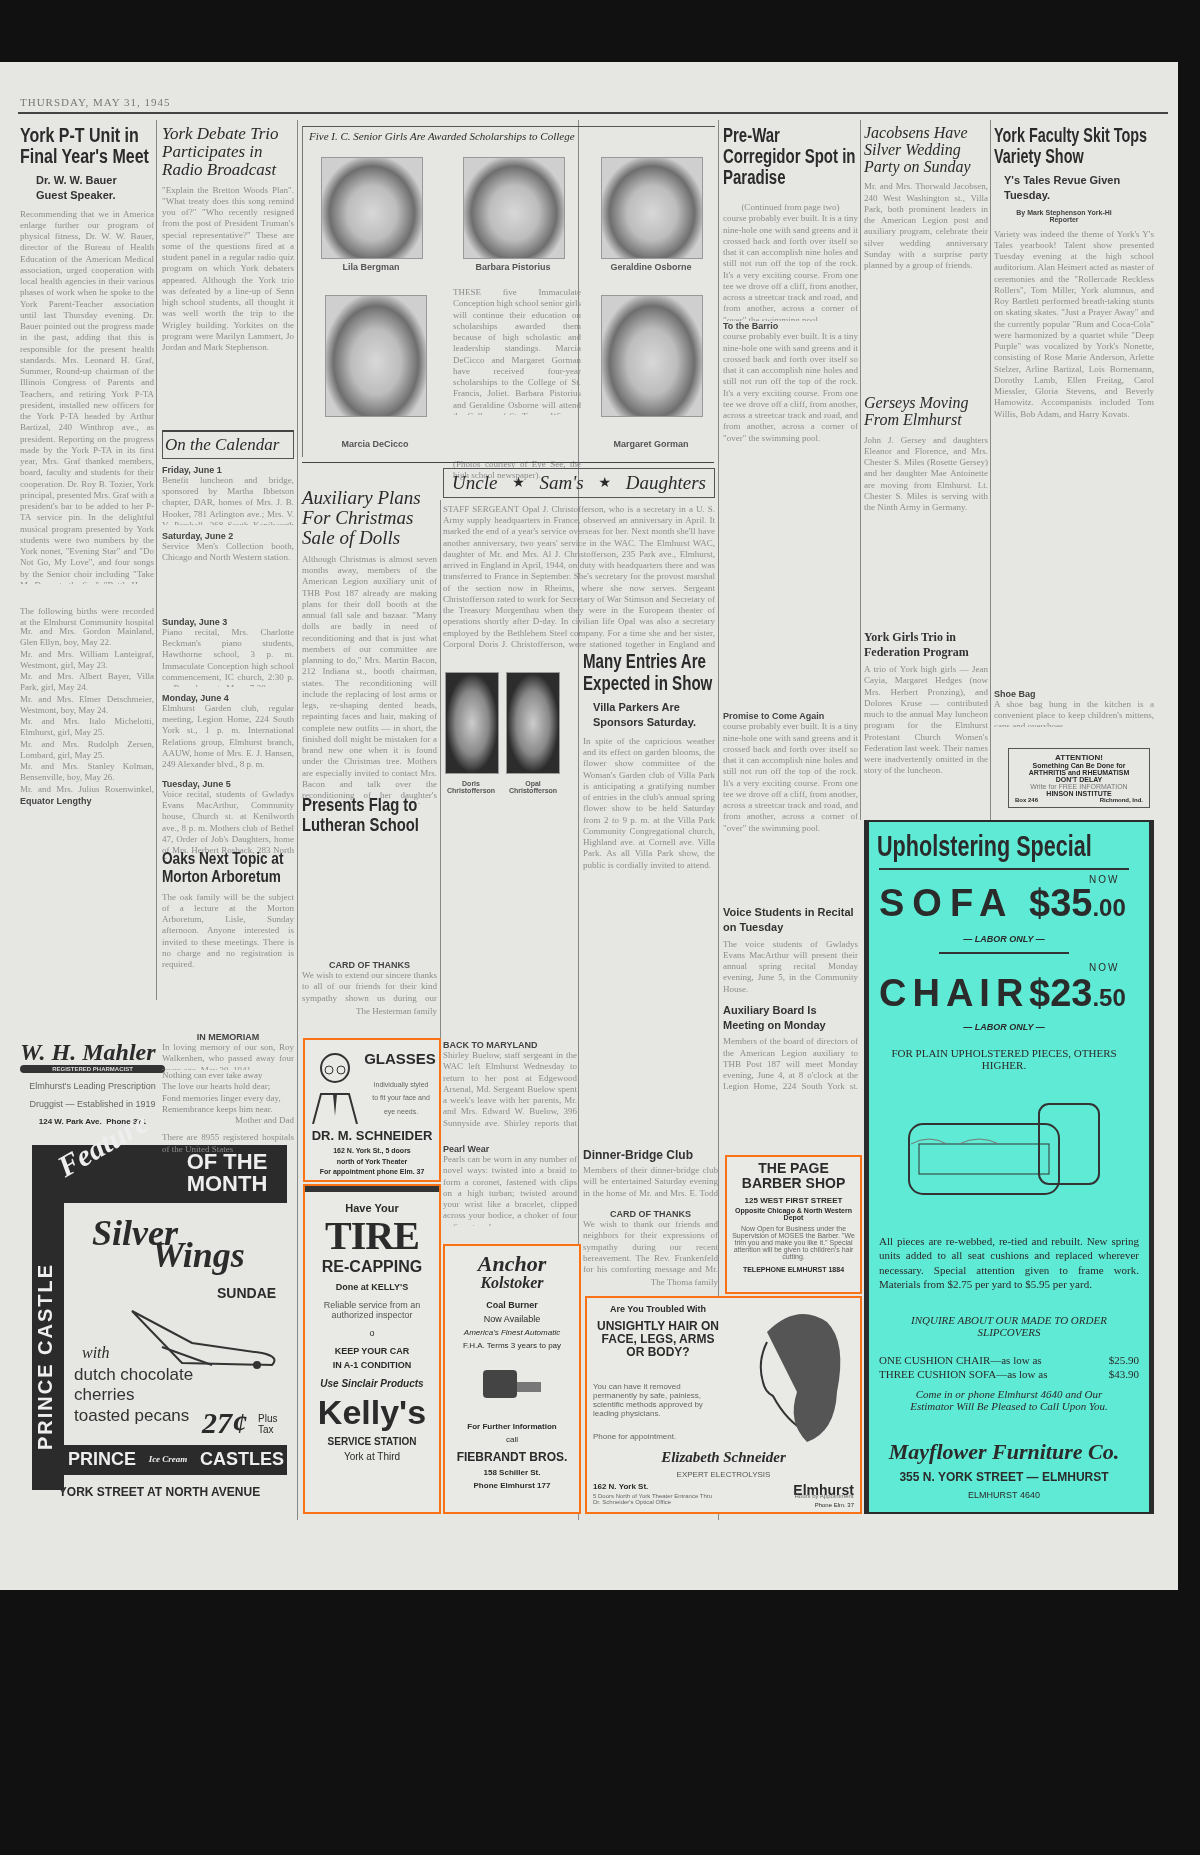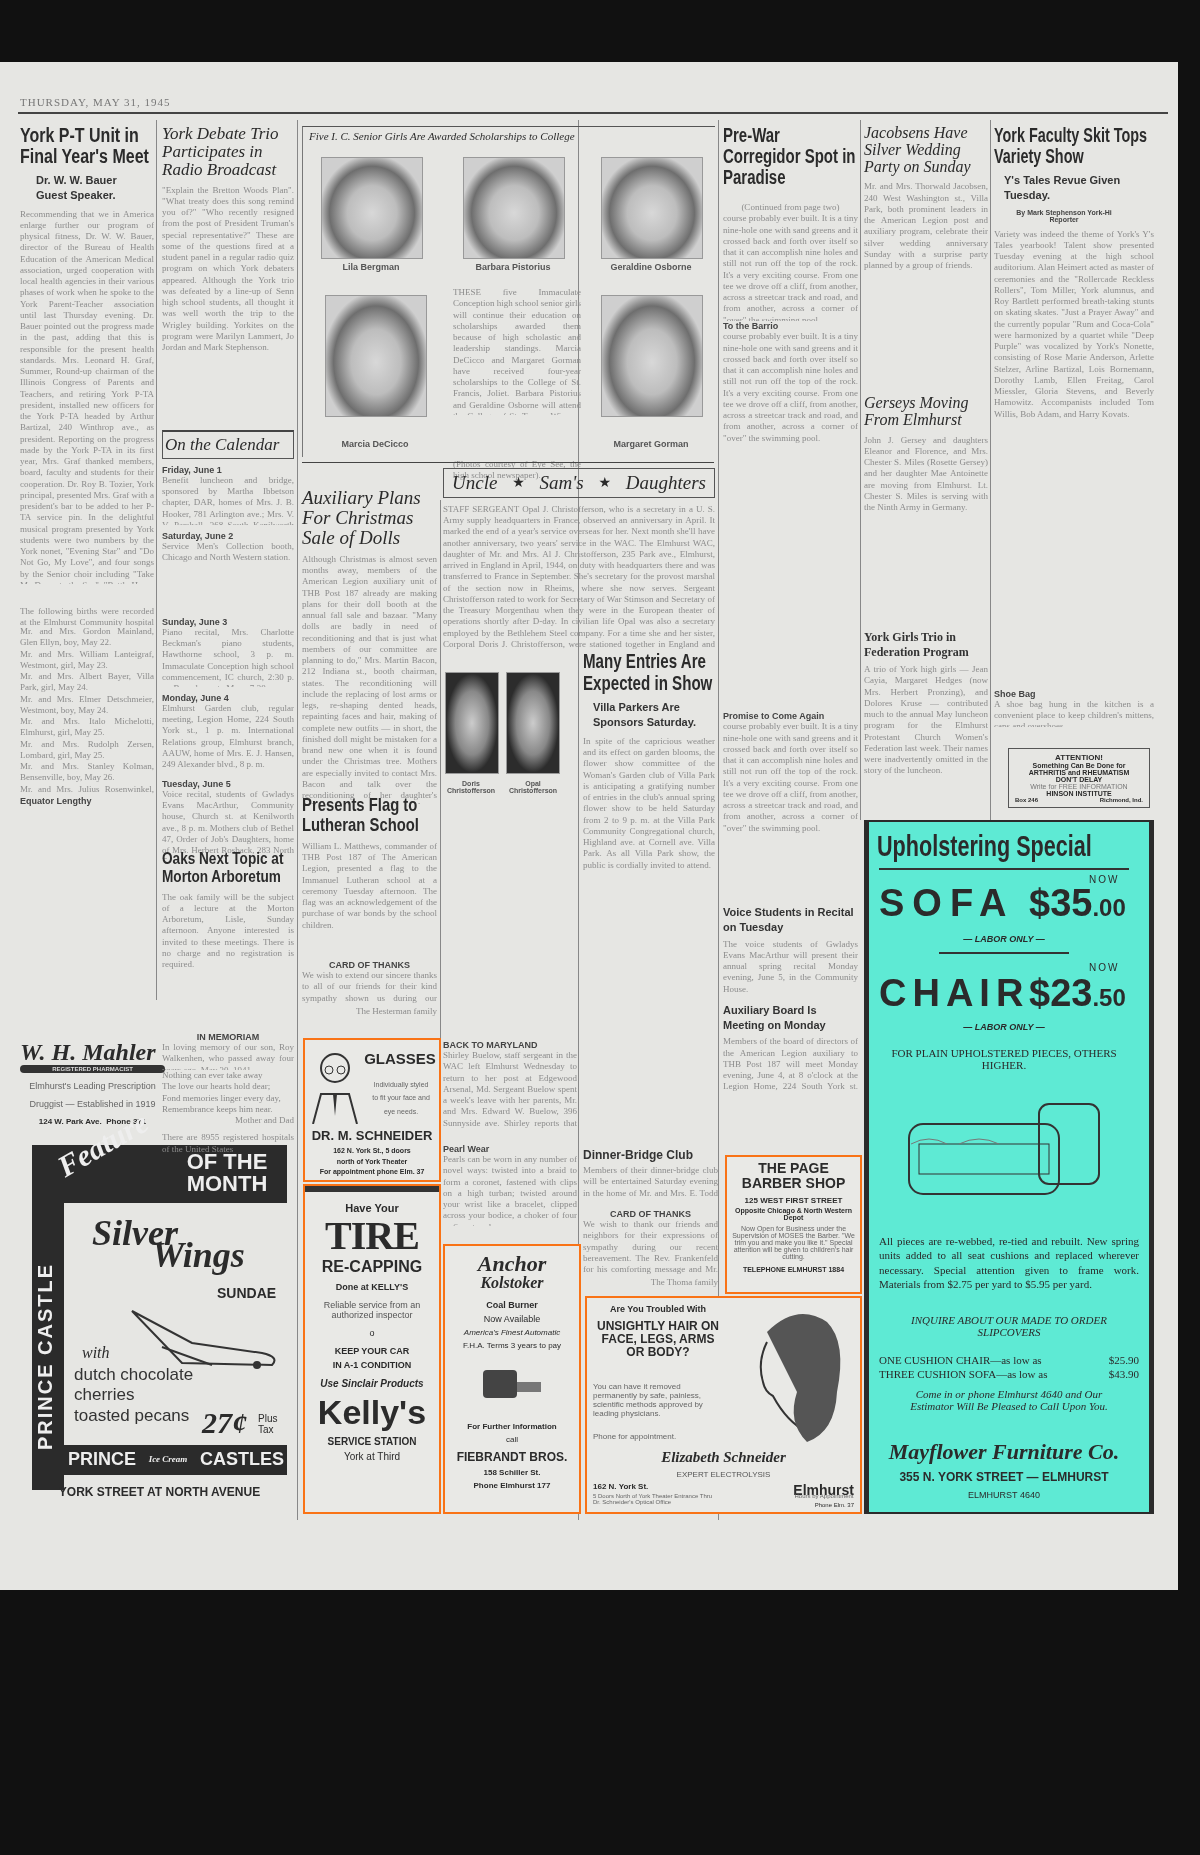--- a/index.html
+++ b/index.html
@@ -161,21 +161,20 @@
 </section>
 <div class="rule" style="left:302px;top:462px;width:412px;height:1px;"></div>
 
 <section class="abs" style="left:302px;top:488px;width:135px;">
   <div class="ital" style="font-size:19px;">Auxiliary Plans For Christmas Sale of Dolls</div>
   <div class="body" style="height:250px;margin-top:6px;">Although Christmas is almost seven months away, members of the American Legion auxiliary unit of THB Post 187 already are making plans for their doll booth at the annual fall sale and bazaar. "Many dolls are badly in need of reconditioning and that is just what members of our committee are planning to do," Mrs. Martin Bacon, 212 Indiana st., booth chairman, states. The reconditioning will include the replacing of lost arms or legs, re-shaping dented heads, repainting faces and hair, making of complete new outfits — in short, the finished doll might be mistaken for a brand new one when it is found under the Christmas tree. Mothers are especially invited to contact Mrs. Bacon and talk over the reconditioning of her daughter's dolls, since orders for this work are being taken now. Mrs. Bacon may be contacted at Elmhurst 159-J, for more complete information.</div>
 </section>
 
 <section class="abs" style="left:302px;top:795px;width:135px;">
   <div class="hed" style="font-size:19px;transform:scaleX(0.78);width:170px;">Presents Flag to Lutheran School</div>
-  <div class="body" style="height:110px;margin-top:6px;">William L. Matthews, commander of THB Post 187 of The American Legion, presented a flag to the Immanuel Lutheran school at a ceremony Tuesday afternoon. The flag was an acknowledgement of the purchase of war bonds by the school children.</div>
 </section>
 
 <section class="abs" style="left:302px;top:960px;width:135px;">
   <div class="sub" style="text-align:center;">CARD OF THANKS</div>
   <div class="body" style="height:36px;">We wish to extend our sincere thanks to all of our friends for their kind sympathy shown us during our recent bereavement.</div>
   <div class="body" style="text-align:right;">The Hesterman family</div>
 </section>
 
 <section class="box" style="left:303px;top:1038px;width:134px;height:140px;">
   <svg style="position:absolute;left:4px;top:6px;" width="52" height="78">

